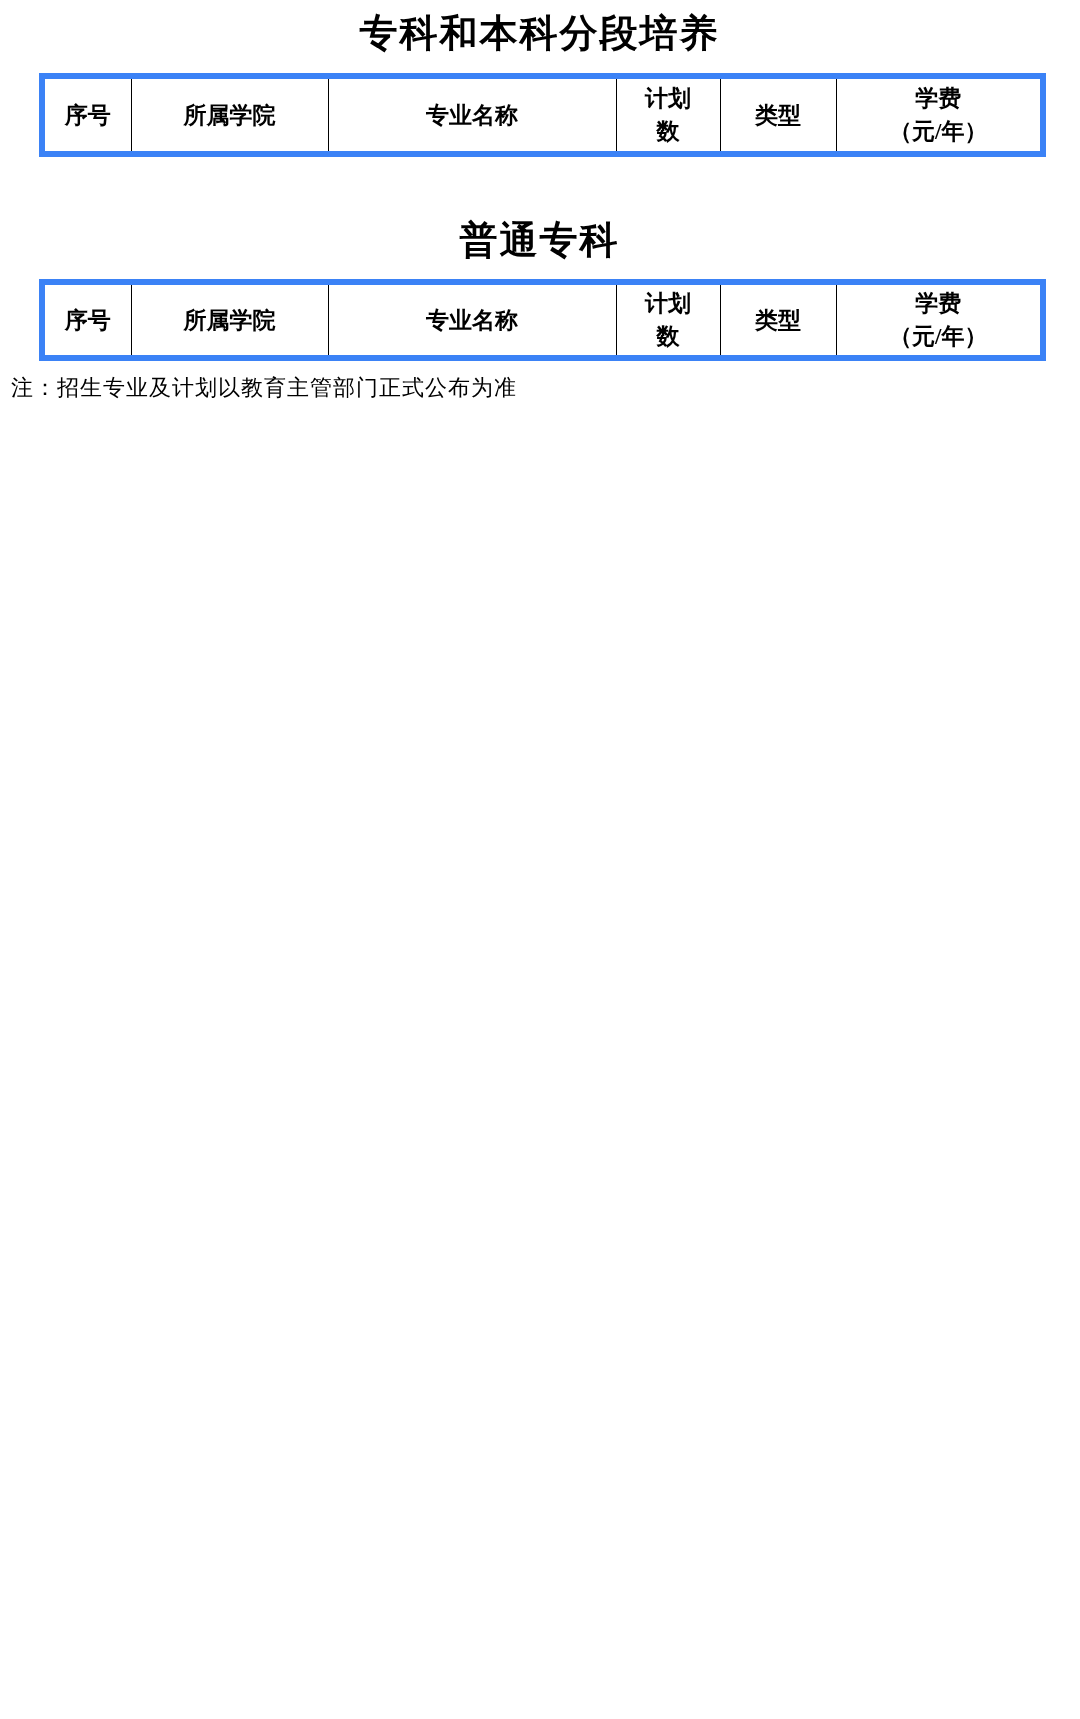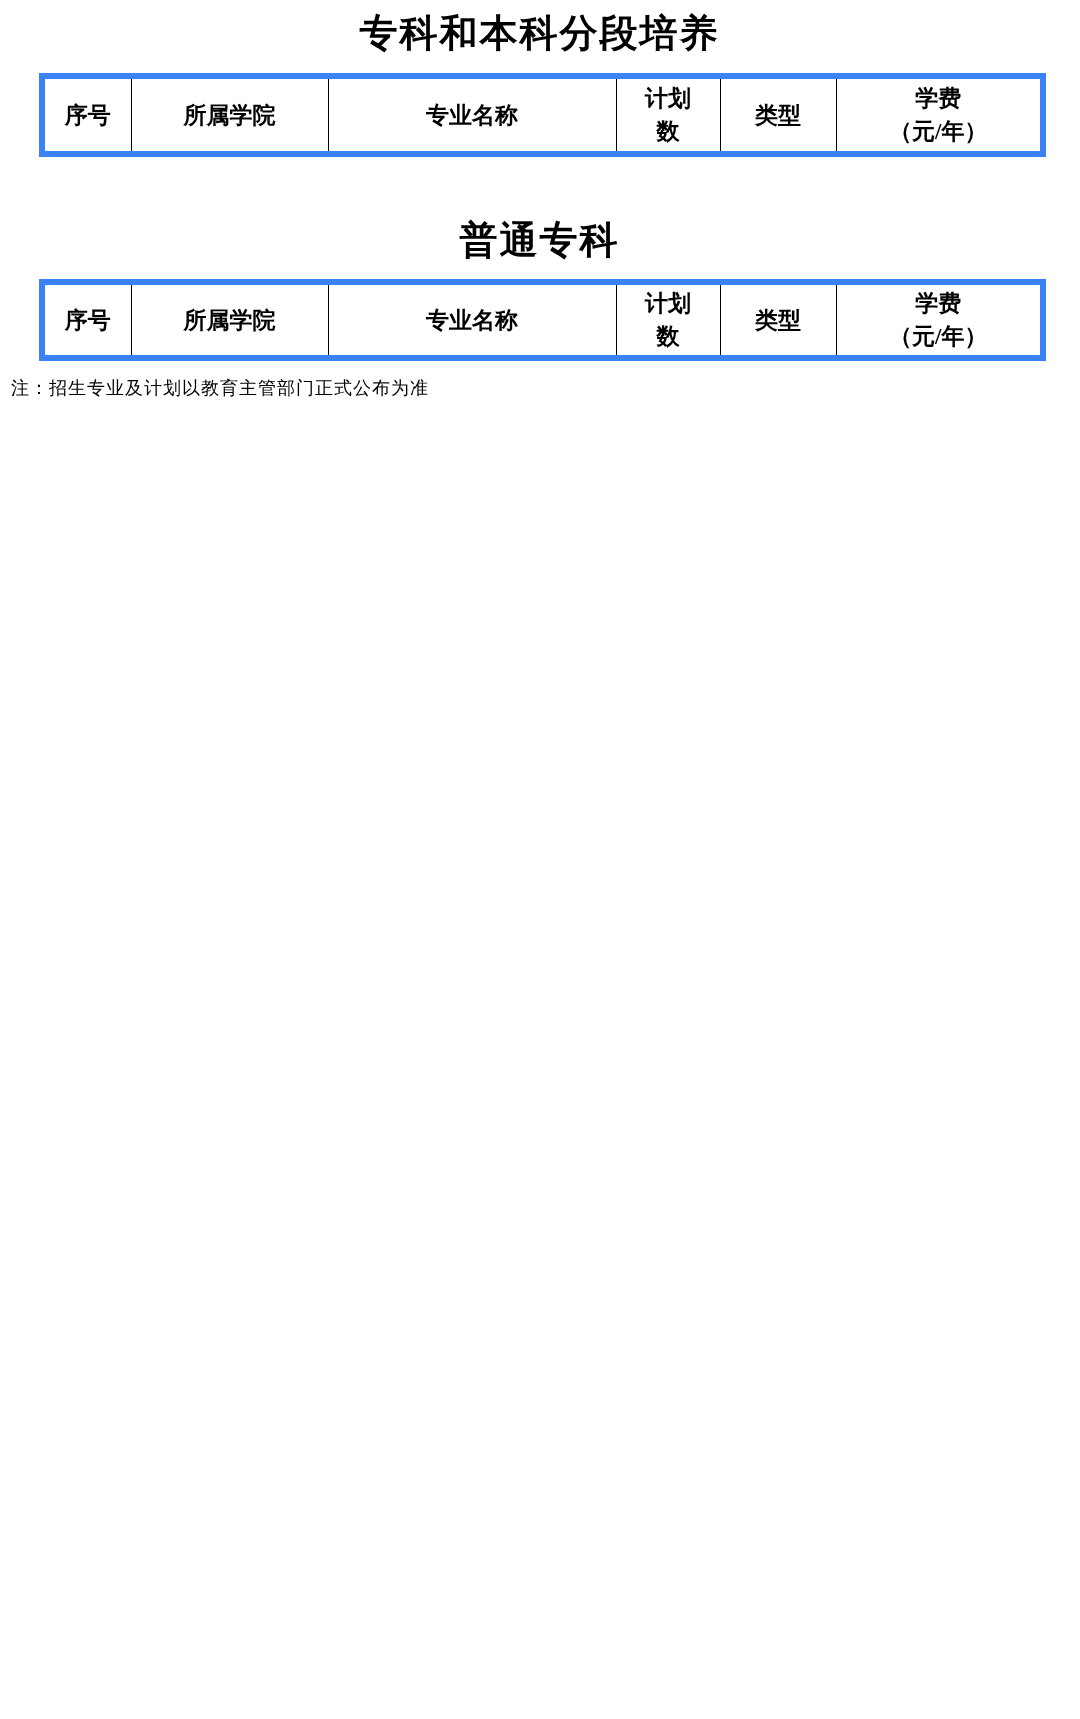--- a/index.html
+++ b/index.html
@@ -51,21 +51,21 @@
   thead tr { height: 76px; }
   #table1 thead tr { height: 78px; }
   th {
     font-weight: bold;
     line-height: 33px;
     border-bottom: 2px solid #000;
   }
 
   .note {
     margin: 14px 0 0 11px;
-    font-size: 18px;
+    font-size: 22px;
     line-height: 26px;
     letter-spacing: 1px;
   }
 </style>
 </head>
 <body>
 
 <div class="doc">
 
   <div class="sec-title" id="title1">专科和本科分段培养</div>

